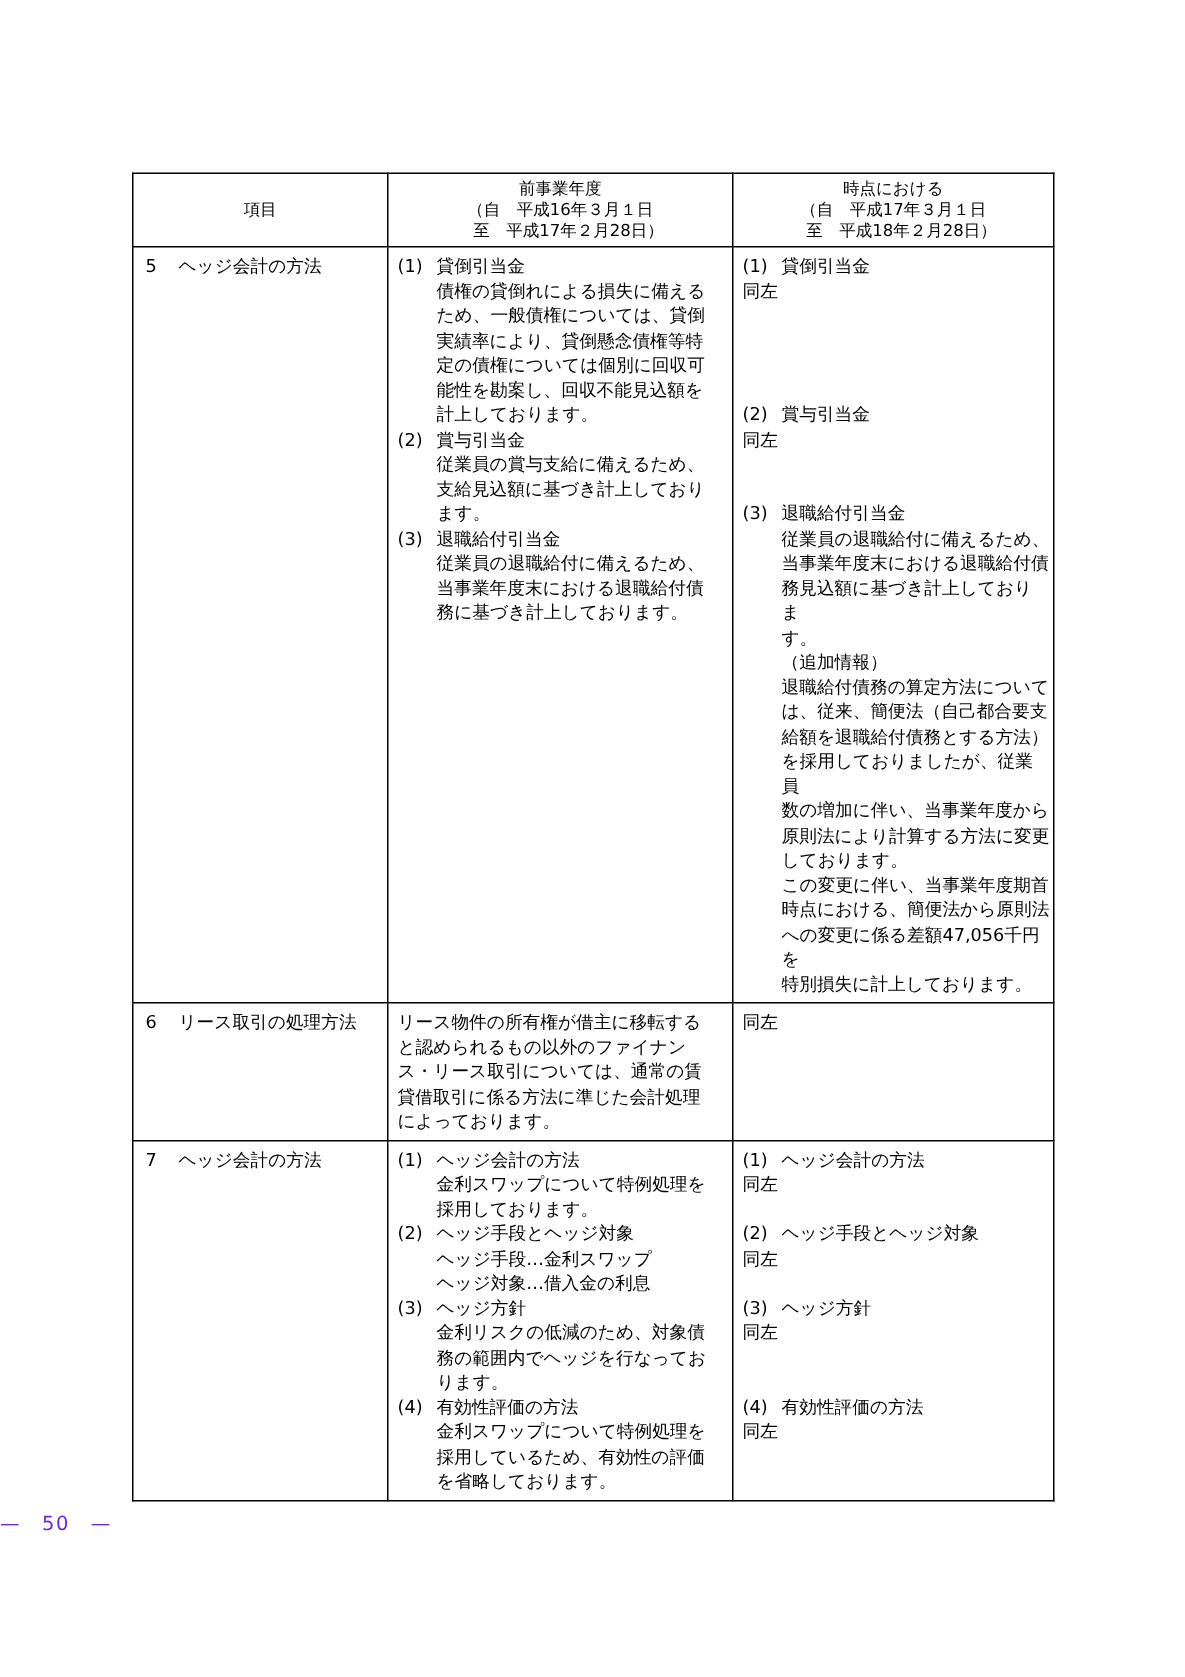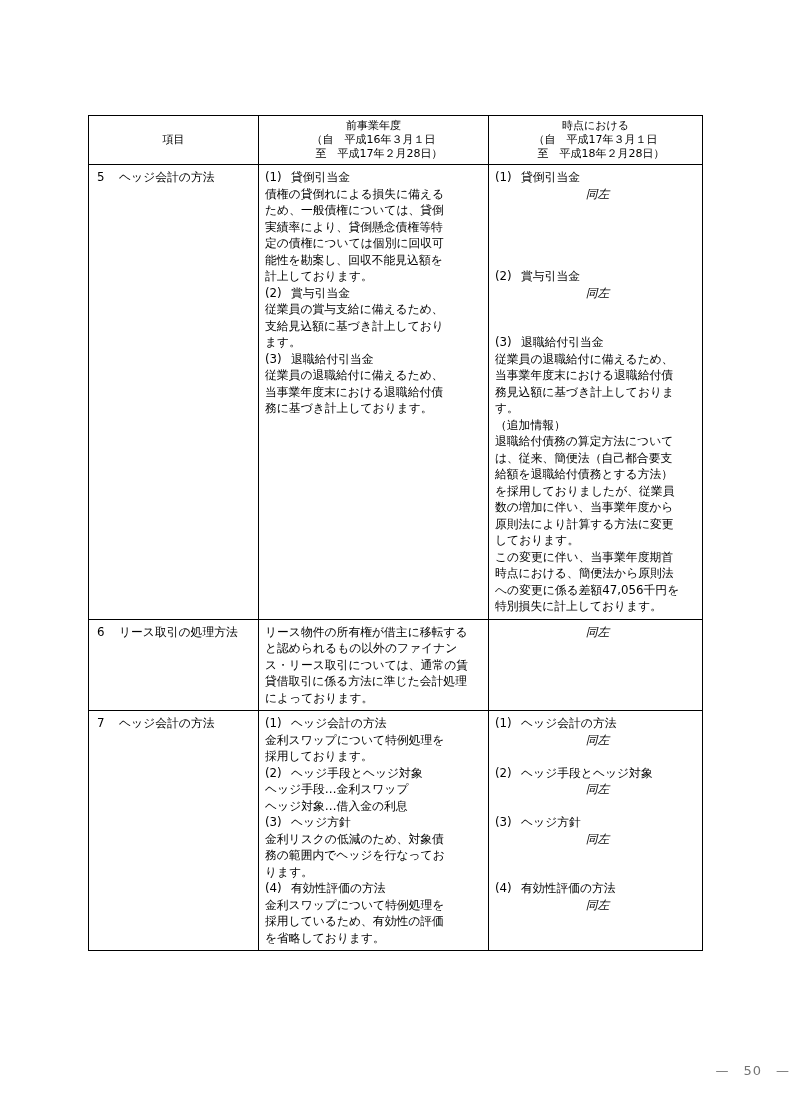--- a/index.html
+++ b/index.html
@@ -21,27 +21,27 @@
     text-align:center;vertical-align:middle;padding:3px 2px;
     font-size:11px;line-height:14px;
   }
   .acct td{padding:4px 2px 4px 6px;}
   td.item-cell{padding-left:8px;}
   .hdates{display:inline-block;text-align:center;white-space:pre;}
   .rowhead{display:flex;}
   .rowhead .n{flex:0 0 22px;}
   .nitem{display:flex;}
   .nitem .n{flex:0 0 26px;}
-  .nbody{white-space:pre-wrap;}
+  .nbody{margin-left:26px;white-space:pre-wrap;}
   .ptext{white-space:pre-wrap;}
-  .same{text-align:center;font-style:italic;}
+  .same{text-align:left;}
   .g1{height:16.5px;} .g2{height:33px;} .g4{height:66px;}
   .footer{
-    position:absolute;left:0;top:1062px;width:100%;text-align:right;
-    font-size:13px;color:#737373;letter-spacing:1px;
+    position:absolute;left:0;top:1007px;width:100%;text-align:left;
+    font-size:13px;color:#6d28d9;letter-spacing:1px;
   }
 </style>
 </head>
 <body>
 
 <div class="page">
 
   <table class="acct">
     <colgroup>
         <col class="c1">

